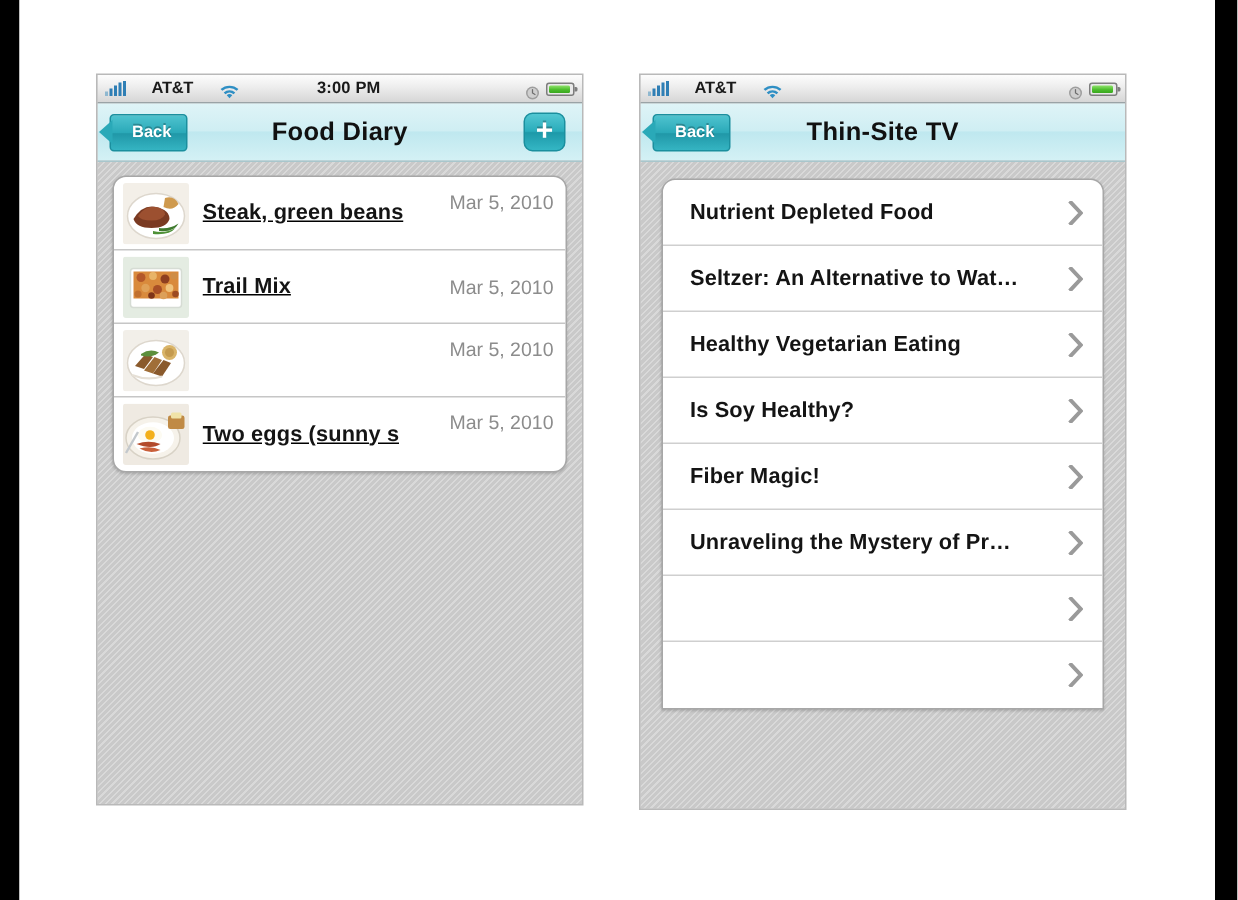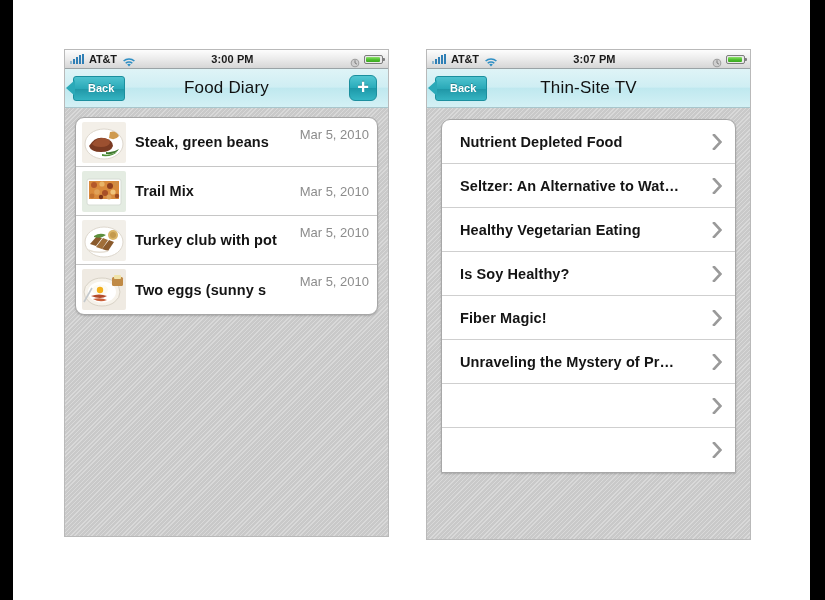--- a/index.html
+++ b/index.html
@@ -63,21 +63,21 @@
     background: linear-gradient(to bottom, #fdfdfd 0%, #ededed 45%, #d6d6d6 100%);
     border-bottom: 1px solid #9aa3a6;
     display: flex;
     align-items: center;
     padding: 0 5px;
     box-sizing: border-box;
   }
   .sb-left {
     display: flex;
     align-items: center;
-    gap: 5px;
+    gap: 17px;
   }
   .signal {
     display: flex;
     align-items: flex-end;
     gap: 1px;
     height: 10px;
   }
   .signal i {
     display: block;
     width: 2px;
@@ -149,21 +149,21 @@
     background: linear-gradient(to bottom, #dff4f7 0%, #cfeef3 48%, #bfe8ef 50%, #d4f1f5 100%);
     border-bottom: 1px solid #a8c6cc;
     display: flex;
     align-items: center;
   }
   .nav-title {
     position: absolute;
     left: 0; right: 0;
     text-align: center;
     font-size: 17px;
-    font-weight: normal;
+    font-weight: bold;
     color: #111111;
     letter-spacing: 0.2px;
     pointer-events: none;
   }
   .back-btn {
     position: relative;
     margin-left: 8px;
     height: 25px;
     padding: 0 10px 0 14px;
     display: flex;
@@ -237,20 +237,21 @@
     box-shadow: 0 1px 2px rgba(0,0,0,0.18);
   }
   .diary-row {
     position: relative;
     display: flex;
     align-items: center;
     height: 49px;
     border-bottom: 1px solid #c6c6c6;
     padding: 0 6px 0 6px;
     box-sizing: border-box;
+    text-decoration: underline;
   }
   .diary-row:last-child { border-bottom: none; }
   .thumb {
     width: 44px;
     height: 41px;
     flex: 0 0 44px;
     border-radius: 2px;
     background-size: cover;
     background-position: center;
     overflow: hidden;
@@ -417,21 +418,20 @@
               <ellipse cx="22" cy="22" rx="19" ry="15" fill="#ffffff" stroke="#ddd7cd" stroke-width="1"></ellipse>
               <path d="M8 24 l7 -8 l5 2 l-6 8 Z" fill="#8a5a2c"></path>
               <path d="M14 27 l7 -9 l5 2 l-6 9 Z" fill="#a06e38"></path>
               <path d="M20 29 l7 -9 l5 2 l-6 9 Z" fill="#8a5a2c"></path>
               <path d="M12 16 q6 -4 12 -1 q-5 4 -12 2 Z" fill="#5c8f3c"></path>
               <circle cx="31" cy="15" r="5" fill="#d9b468"></circle>
               <circle cx="31" cy="15" r="3" fill="#c49a4e"></circle>
               <path d="M6 30 q10 4 20 1" stroke="#e6e0d6" stroke-width="1.5" fill="none"></path>
             </svg>
           </div>
-          <div class="diary-title">Turkey club with pot</div>
           <div class="diary-date">Mar 5, 2010</div>
         </div>
 
         <div class="diary-row">
           <div class="thumb">
             <svg viewBox="0 0 44 41" aria-hidden="true">
               <rect width="44" height="41" fill="#efeae2"></rect>
               <ellipse cx="20" cy="23" rx="18" ry="14" fill="#f6f2ea" stroke="#d8d2c6" stroke-width="1"></ellipse>
               <ellipse cx="20" cy="23" rx="14" ry="10.5" fill="#ffffff"></ellipse>
               <ellipse cx="18" cy="21" rx="8" ry="5.5" fill="#fdfbf2"></ellipse>
@@ -464,21 +464,20 @@
         </span>
         <span class="carrier">AT&amp;T</span>
         <span class="wifi">
           <svg viewBox="0 0 16 12" width="14" height="11" aria-hidden="true">
             <path d="M8 10.6 L5.9 8.2 A3.4 3.4 0 0 1 10.1 8.2 Z" fill="#2f8fc4"></path>
             <path d="M3.6 6.2 A6.6 6.6 0 0 1 12.4 6.2 L11.1 7.5 A4.9 4.9 0 0 0 4.9 7.5 Z" fill="#2f8fc4"></path>
             <path d="M1.2 3.6 A10.2 10.2 0 0 1 14.8 3.6 L13.5 4.9 A8.4 8.4 0 0 0 2.5 4.9 Z" fill="#2f8fc4"></path>
           </svg>
         </span>
       </div>
-      <div class="sb-time">3:07 PM</div>
       <div class="sb-right">
         <span class="alarm-icon">
           <svg viewBox="0 0 12 12" width="10" height="10" aria-hidden="true">
             <circle cx="6" cy="6" r="5.2" fill="#9e9e9e"></circle>
             <circle cx="6" cy="6" r="4" fill="#cfcfcf"></circle>
             <path d="M6 3.2 V6 L8 7.2" stroke="#6d6d6d" stroke-width="1" fill="none" stroke-linecap="round"></path>
           </svg>
         </span>
         <span class="battery">
           <span class="fill"></span>

